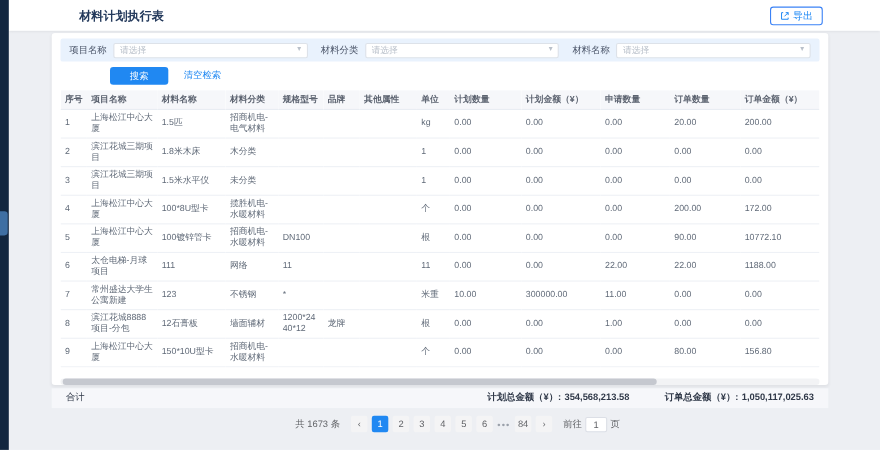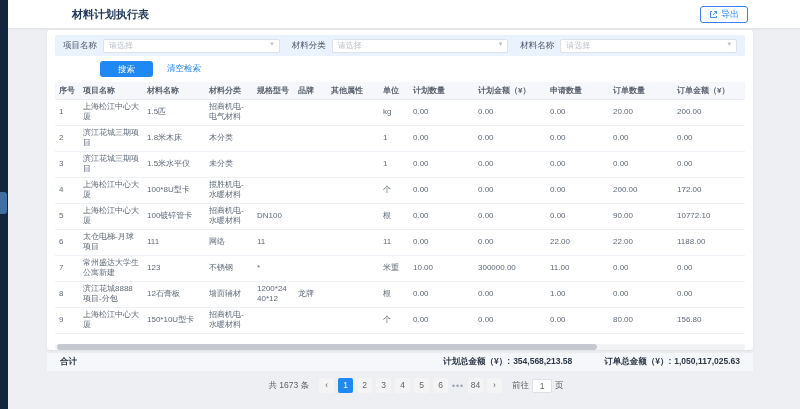--- a/index.html
+++ b/index.html
@@ -45,21 +45,21 @@
   th { background: #f6f7fa; font-size: 8px; color: #5c6370; font-weight: bold; text-align: left;
        padding: 0 4px; height: 17px; border-bottom: 1px solid #e9edf3; white-space: nowrap; overflow: hidden; }
   td { font-size: 8px; color: #606a78; padding: 2px 4px; height: 26px; border-bottom: 1px solid #eef1f6;
        word-wrap: break-word; word-break: break-all; line-height: 1.3; vertical-align: middle; }
 
   .hscroll { position: absolute; left: 8px; top: 314px; width: 690px; height: 6px; background: #f2f3f5; border-radius: 3px; }
   .hthumb { position: absolute; left: 2px; top: 0; width: 540px; height: 6px; background: #c5c8cf; border-radius: 3px; cursor: pointer; }
 
   .summary { position: absolute; left: 0; top: 323px; width: 706px; height: 18px; background: #f6f7fa;
              display: flex; align-items: center; padding: 0 13px; font-size: 8.5px; color: #2f3848; }
-  .sum-label { font-weight: bold; }
+  .sum-label { font-weight: normal; }
   .sum-items { margin-left: auto; display: flex; gap: 32px; }
   .sum-item { display: flex; gap: 3px; white-space: nowrap; }
   .sum-k { font-weight: bold; }
   .sum-v { font-weight: bold; }
 
   .pagination { position: absolute; left: 16px; top: 348px; width: 706px; display: flex; align-items: center;
                 justify-content: center; gap: 4px; font-size: 8.5px; color: #606266; }
   .pg-total { margin-right: 6px; }
   .pg-pages { display: flex; gap: 4px; }
   .pg-btn { min-width: 15px; height: 15px; background: #f4f4f5; border: none; border-radius: 2px;

